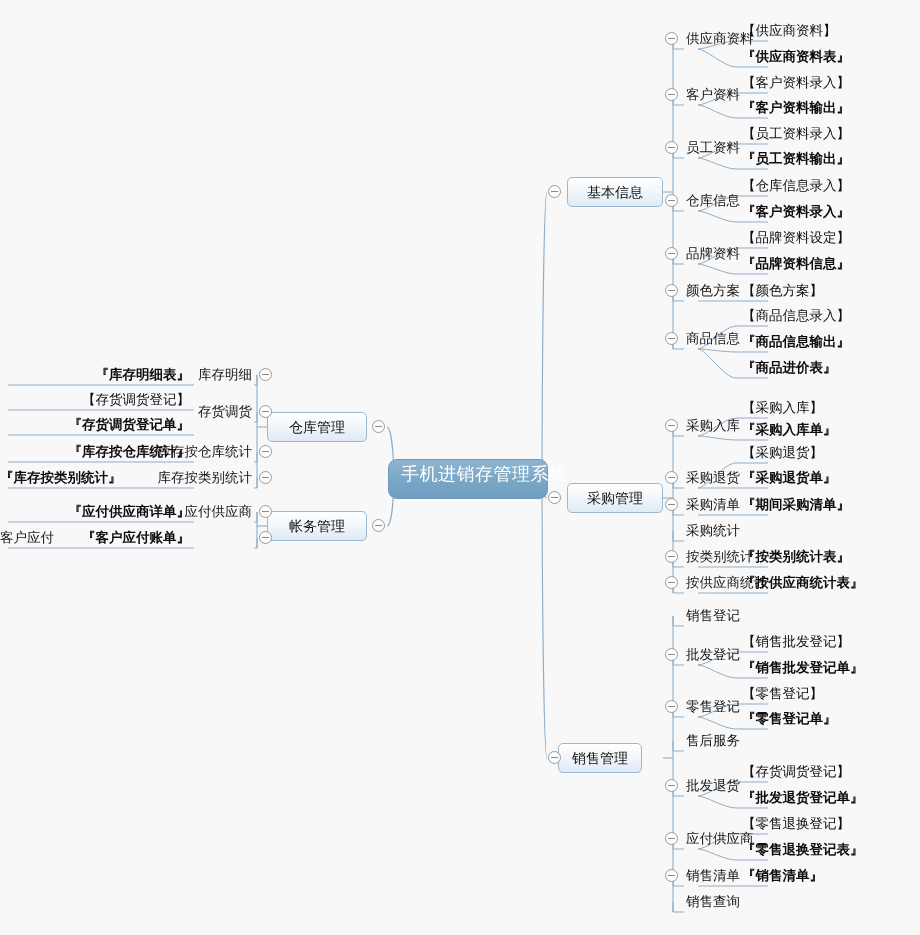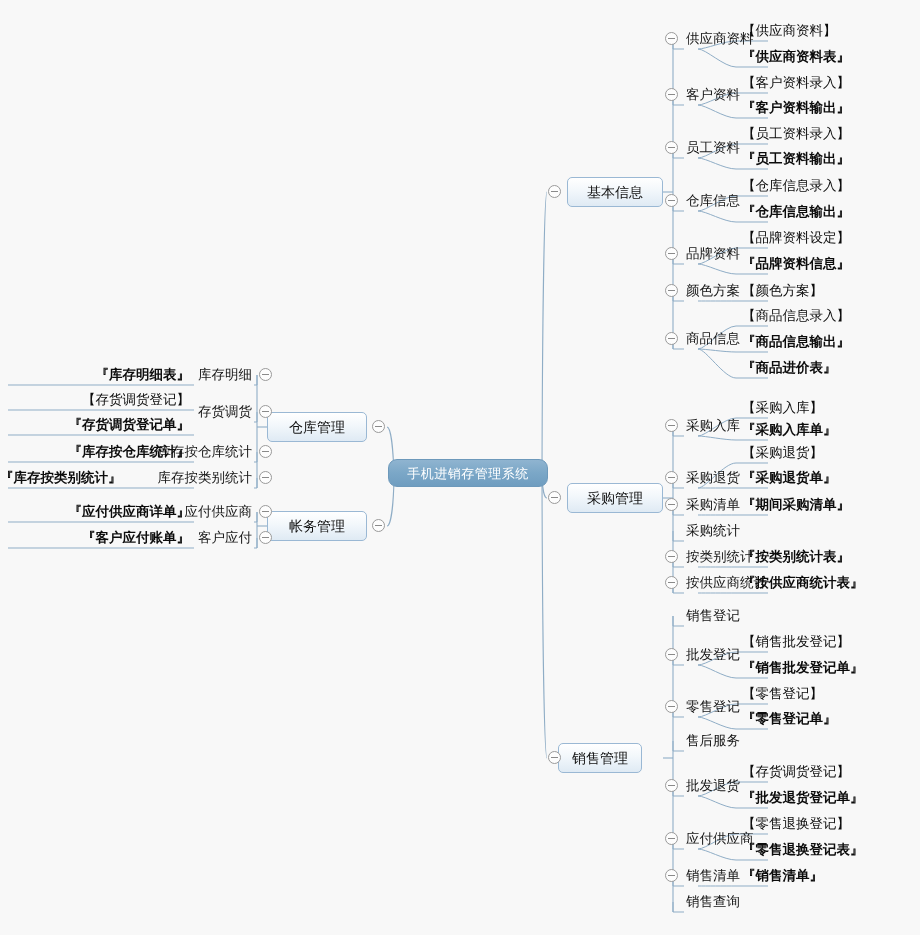--- a/index.html
+++ b/index.html
@@ -29,23 +29,23 @@
     pointer-events: none;
   }
 
   
   .root-node {
     position: absolute;
     background: linear-gradient(to bottom, #8fb4d0 0%, #7ba7c7 50%, #6f9dc0 100%);
     border: 1px solid #6d99bb;
     border-radius: 9px;
     color: #ffffff;
-    font-size: 13px;
+    font-size: 18px;
     line-height: 28px;
-    height: 28px;
+    height: 40px;
     padding: 0 12px;
     white-space: nowrap;
     box-sizing: border-box;
     text-align: center;
     letter-spacing: 0.5px;
   }
 
   
   .l1-node {
     position: absolute;
@@ -265,21 +265,21 @@
     <div class="collapse-icon" style="left: 665px; top: 88px;"></div>
     <div class="l3-node" style="top: 74px; left: 742px;">【客户资料录入】</div>
     <div class="l3-node bold" style="top: 99px; left: 742px;">『客户资料输出』</div>
     <div class="l2-node" style="top: 139px; left: 686px;">员工资料</div>
     <div class="collapse-icon" style="left: 665px; top: 141px;"></div>
     <div class="l3-node" style="top: 125px; left: 742px;">【员工资料录入】</div>
     <div class="l3-node bold" style="top: 150px; left: 742px;">『员工资料输出』</div>
     <div class="l2-node" style="top: 192px; left: 686px;">仓库信息</div>
     <div class="collapse-icon" style="left: 665px; top: 194px;"></div>
     <div class="l3-node" style="top: 177px; left: 742px;">【仓库信息录入】</div>
-    <div class="l3-node bold" style="top: 203px; left: 742px;">『仓库信息输出』</div>
+    <div class="l3-node bold" style="top: 203px; left: 742px;">『客户资料录入』</div>
     <div class="l2-node" style="top: 245px; left: 686px;">品牌资料</div>
     <div class="collapse-icon" style="left: 665px; top: 247px;"></div>
     <div class="l3-node" style="top: 229px; left: 742px;">【品牌资料设定】</div>
     <div class="l3-node bold" style="top: 255px; left: 742px;">『品牌资料信息』</div>
     <div class="l2-node" style="top: 282px; left: 686px;">颜色方案</div>
     <div class="collapse-icon" style="left: 665px; top: 284px;"></div>
     <div class="l3-node" style="top: 282px; left: 742px;">【颜色方案】</div>
     <div class="l2-node" style="top: 330px; left: 686px;">商品信息</div>
     <div class="collapse-icon" style="left: 665px; top: 332px;"></div>
     <div class="l3-node" style="top: 307px; left: 742px;">【商品信息录入】</div>
@@ -342,16 +342,16 @@
     <div class="collapse-icon" style="left: 259px; top: 445px;"></div>
     <div class="l3-node bold" style="top: 443px; left: 0px; width: 190px; text-align: right;">『库存按仓库统计』</div>
     <div class="l2-node" style="top: 469px; left: 0px; width: 252px; text-align: right;">库存按类别统计</div>
     <div class="collapse-icon" style="left: 259px; top: 471px;"></div>
     <div class="l3-node bold" style="top: 469px; left: 0px; width: 190px; text-align: left;">『库存按类别统计』</div>
     <div class="l1-node" style="left: 267px; top: 511px; width: 100px;">帐务管理</div>
     <div class="collapse-icon" style="left: 372px; top: 519px;"></div>
     <div class="l2-node" style="top: 503px; left: 0px; width: 252px; text-align: right;">应付供应商</div>
     <div class="collapse-icon" style="left: 259px; top: 505px;"></div>
     <div class="l3-node bold" style="top: 503px; left: 0px; width: 190px; text-align: right;">『应付供应商详单』</div>
-    <div class="l2-node" style="top: 529px; left: 0px; width: 252px; text-align: right;">客户应付</div>
+    <div class="l2-node" style="top: 529px; left: 0px; width: 252px; text-align: left;">客户应付</div>
     <div class="collapse-icon" style="left: 259px; top: 531px;"></div>
     <div class="l3-node bold" style="top: 529px; left: 0px; width: 190px; text-align: right;">『客户应付账单』</div>
   </div>
 
 </body></html>

